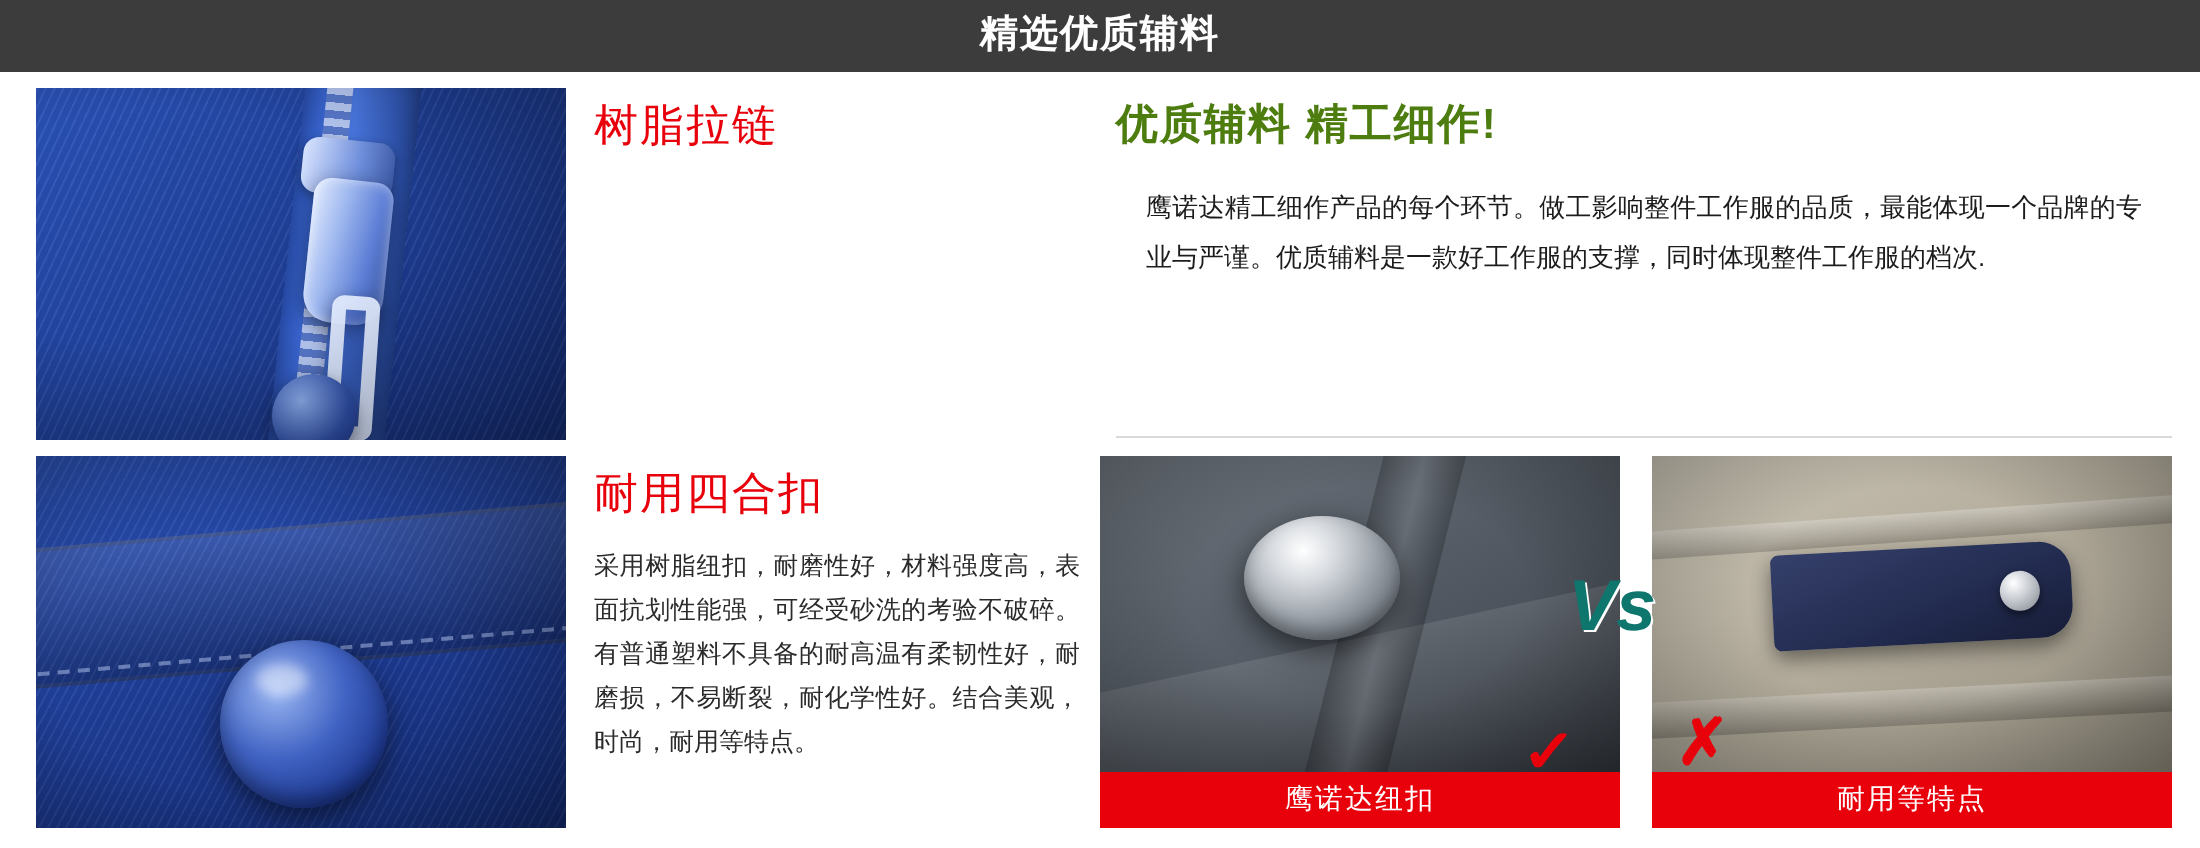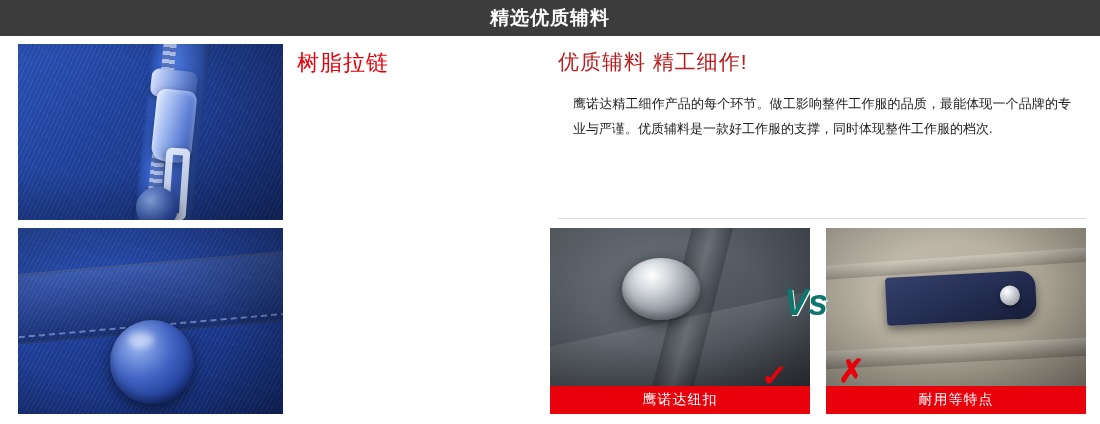--- a/index.html
+++ b/index.html
@@ -201,23 +201,23 @@
     text-align: justify;
   }
 
   
   .promo {
     position: absolute;
     left: 558px; top: 48px;
     width: 528px;
   }
   .promo-title {
-    color: #b91c1c;
+    color: #4d7c0f;
     font-size: 21px;
-    font-weight: normal;
+    font-weight: bold;
     margin: 0 0 14px 0;
     letter-spacing: 1px;
   }
   .promo-body {
     color: #1c1c1c;
     font-size: 13px;
     line-height: 25px;
     margin: 15px;
     text-align: justify;
   }
@@ -390,20 +390,24 @@
   <div class="rule"></div>
 
   <div class="photo-snap">
     <div class="fabric"></div>
     <div class="flap"></div>
     <div class="stitch"></div>
     <div class="snap"></div>
     <div class="shadow-l"></div>
   </div>
 
+  <div class="txt-snap">
+    <h2 class="sec-title">耐用四合扣</h2>
+    <p class="sec-body">采用树脂纽扣，耐磨性好，材料强度高，表面抗划性能强，可经受砂洗的考验不破碎。有普通塑料不具备的耐高温有柔韧性好，耐磨损，不易断裂，耐化学性好。结合美观，时尚，耐用等特点。</p>
+  </div>
 
   <div class="cmp cmp-left">
     <div class="cmp-photo">
       <div class="fold"></div>
       <div class="fold2"></div>
       <div class="metal-snap"></div>
       <div class="vignette"></div>
     </div>
     <div class="cmp-caption">鹰诺达纽扣</div>
   </div>

